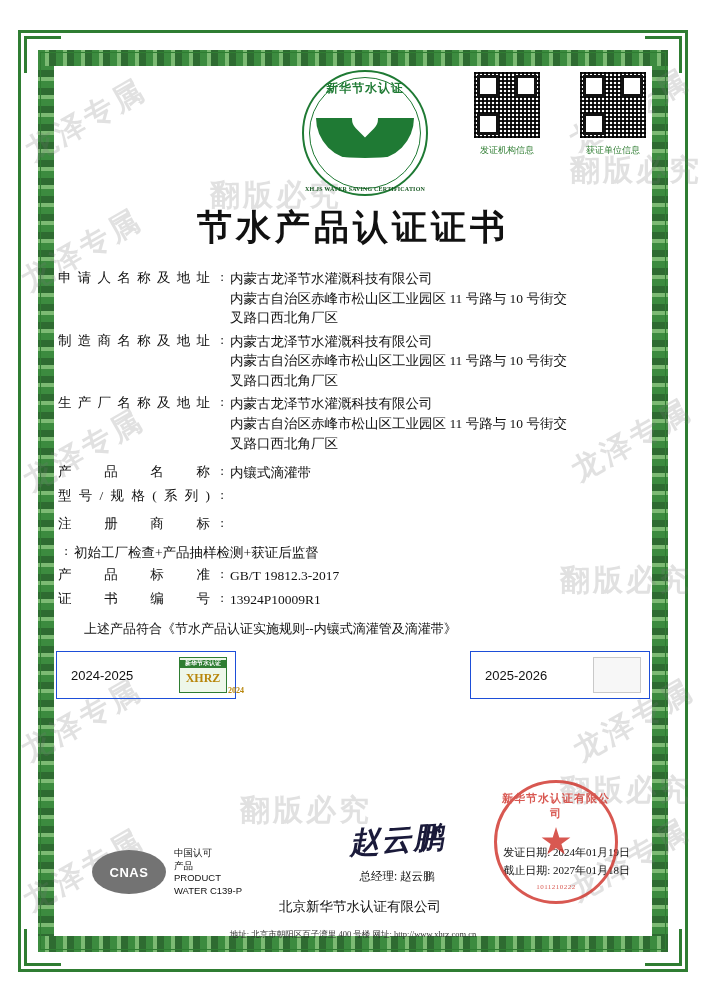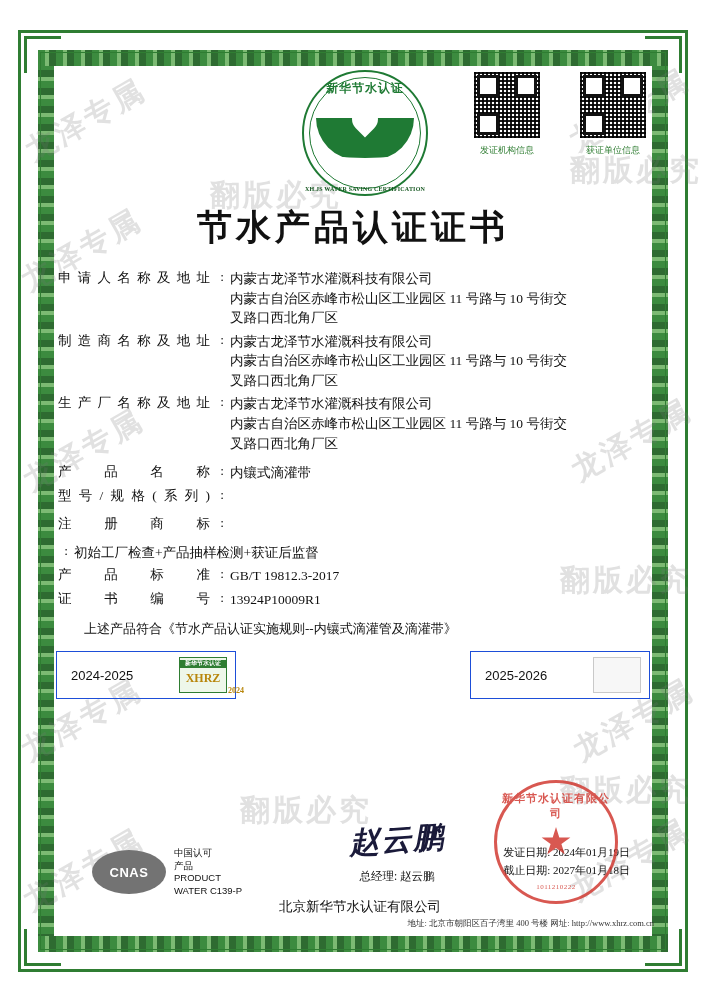--- a/index.html
+++ b/index.html
@@ -321,22 +321,22 @@
 
   .org-name {
     position: absolute;
     left: 14px; right: 0; bottom: 26px;
     text-align: center;
     font-size: 13.5px;
     color: #111;
   }
   .org-addr {
     position: absolute;
-    left: 0; right: 0; bottom: 12px;
-    text-align: right;
+    left: 0; right: 0; bottom: 1px;
+    text-align: center;
     font-size: 8.5px;
     color: #333;
   }
 
   
   .wm {
     position: absolute;
     color: rgba(120, 120, 120, 0.22);
     font-weight: bold;
     pointer-events: none;

